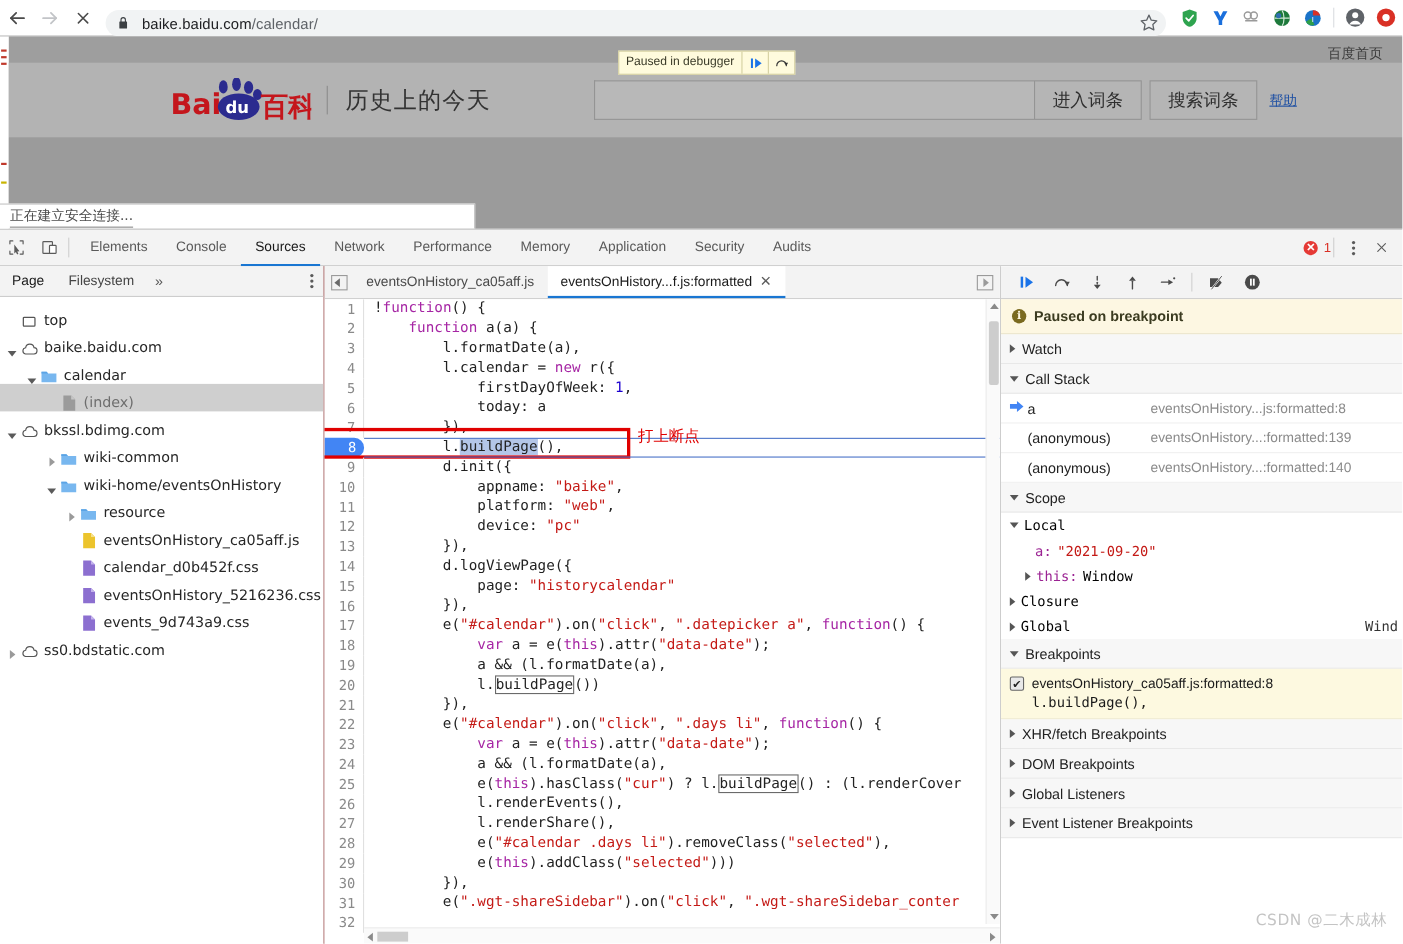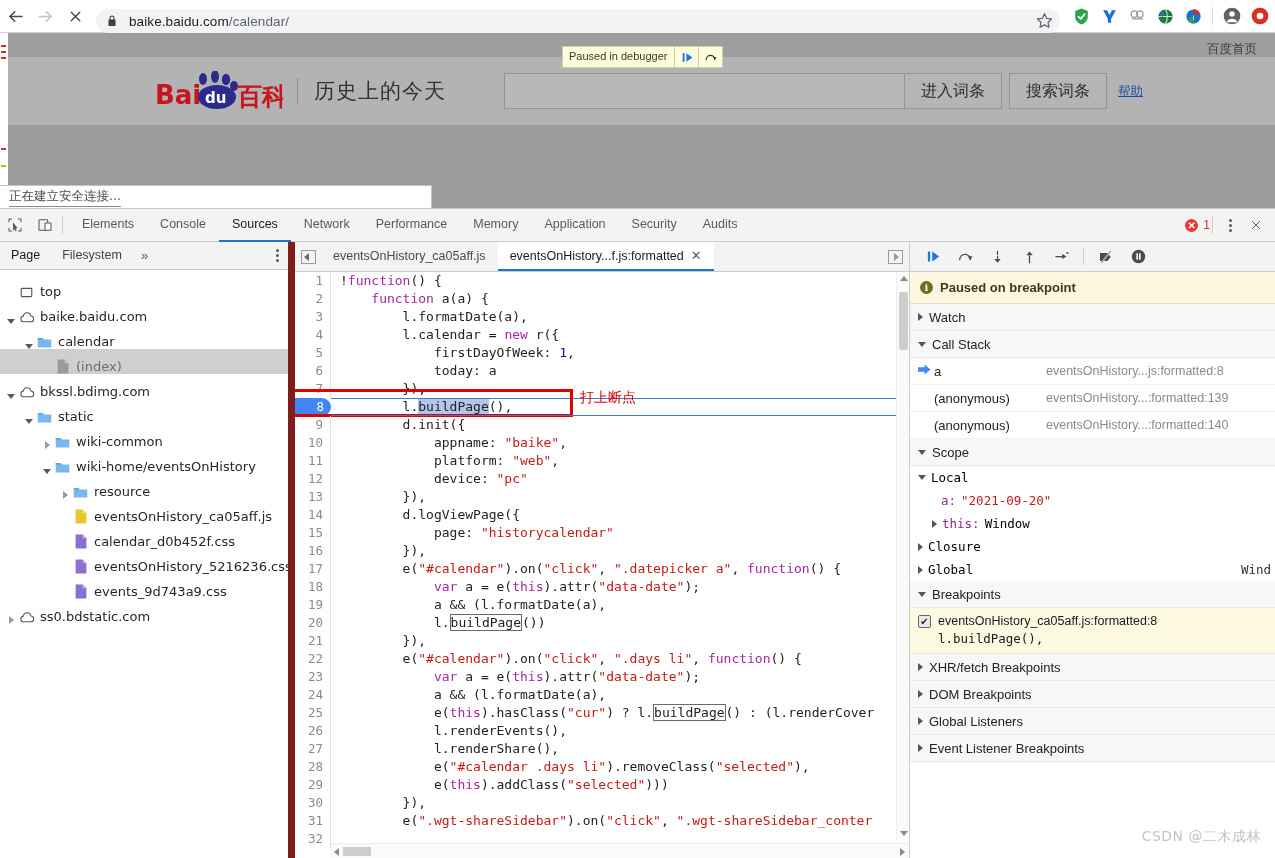--- a/index.html
+++ b/index.html
@@ -52,21 +52,21 @@
   }
   .vp-left-strip .tick { position: absolute; left: 1px; width: 5px; height: 2px; background: #c0392b; }
 
   .site-topbar {
     position: absolute; right: 18px; top: 8px;
     font-size: 12.5px; color: #3d3d3d;
   }
   .site-header {
     position: absolute; left: 8px; top: 24px; right: 0; height: 68px;
     background: #b3b3b3;
-    display: flex; align-items: center;
+    display: flex; align-items: center; gap: 36px;
   }
   .logo-wrap { margin-left: 147px; display: flex; align-items: center; height: 46px; }
   .logo-svg { display: block; }
   .logo-divider { width: 1px; height: 26px; background: #8c8c8c; margin: 0 16px 0 14px; }
   .logo-sub { font-size: 21px; color: #333; letter-spacing: 1px; font-family: "DejaVu Sans", sans-serif; }
 
   .search-zone { display: flex; align-items: center; margin-left: 58px; }
   .search-input {
     width: 400px; height: 36px; background: #b8b8b8;
     border: 1px solid #949494; border-right: none; outline: none;
@@ -136,21 +136,21 @@
     color: #fff; font-size: 10px; line-height: 13px; text-align: center;
     font-weight: bold;
   }
   .err-count { color: #d93025; font-size: 12px; }
   .dt-kebab { width: 22px; height: 24px; display: flex; flex-direction: column; align-items: center; justify-content: center; gap: 2px; }
   .dt-kebab i { width: 3px; height: 3px; background: #5a5a5a; border-radius: 50%; display: block; }
 
   .dt-body { flex: 1 1 auto; display: flex; min-height: 0; }
 
   
-  .navigator { width: 295px; flex: 0 0 295px; display: flex; flex-direction: column; border-right: 7px solid #7f1d1d; }
+  .navigator { width: 295px; flex: 0 0 295px; display: flex; flex-direction: column; border-right: 1px solid #7f1d1d; }
   .nav-tabs {
     height: 28px; display: flex; align-items: center;
     border-bottom: 1px solid #cdcdcd; background: #f3f3f3; flex: 0 0 auto;
   }
   .nav-tab { padding: 0 11px; font-size: 12.5px; color: #444; line-height: 27px; }
   .nav-tab.active { color: #1a1a1a; }
   .nav-more { padding: 0 8px; font-size: 13px; color: #5a5a5a; }
   .nav-kebab { margin-left: auto; width: 22px; display: flex; flex-direction: column; align-items: center; gap: 2px; }
   .nav-kebab i { width: 3px; height: 3px; background: #5a5a5a; border-radius: 50%; display: block; }
   .tree { flex: 1 1 auto; overflow: hidden; padding-top: 4px; background: #fff; }
@@ -572,30 +572,20 @@
             </div>
             <div class="tnode" style="padding-left: 4px;">
               <span class="twist open"></span>
               <span class="tico">
                 <svg width="16" height="13" viewBox="0 0 20 14" fill="none" stroke="#555" stroke-width="1.3">
                   <path d="M5.2 12.4h9.3a3.6 3.6 0 0 0 .4-7.2A4.8 4.8 0 0 0 5.4 5.3a3.6 3.6 0 0 0-.2 7.1z"></path>
                 </svg>
               </span>
               <span>bkssl.bdimg.com</span>
             </div>
-            <div class="tnode" style="padding-left: 22px;">
-              <span class="twist open"></span>
-              <span class="tico">
-                <svg width="15" height="13" viewBox="0 0 16 14">
-                  <path d="M.7 2.2h5l1.5 1.6h8.1v8.6H.7z" fill="#78b7ef"></path>
-                  <path d="M.7 2.2h5l1.5 1.6H.7z" fill="#5ba4e5"></path>
-                </svg>
-              </span>
-              <span>static</span>
-            </div>
             <div class="tnode" style="padding-left: 40px;">
               <span class="twist closed"></span>
               <span class="tico">
                 <svg width="15" height="13" viewBox="0 0 16 14">
                   <path d="M.7 2.2h5l1.5 1.6h8.1v8.6H.7z" fill="#78b7ef"></path>
                   <path d="M.7 2.2h5l1.5 1.6H.7z" fill="#5ba4e5"></path>
                 </svg>
               </span>
               <span>wiki-common</span>
             </div>

